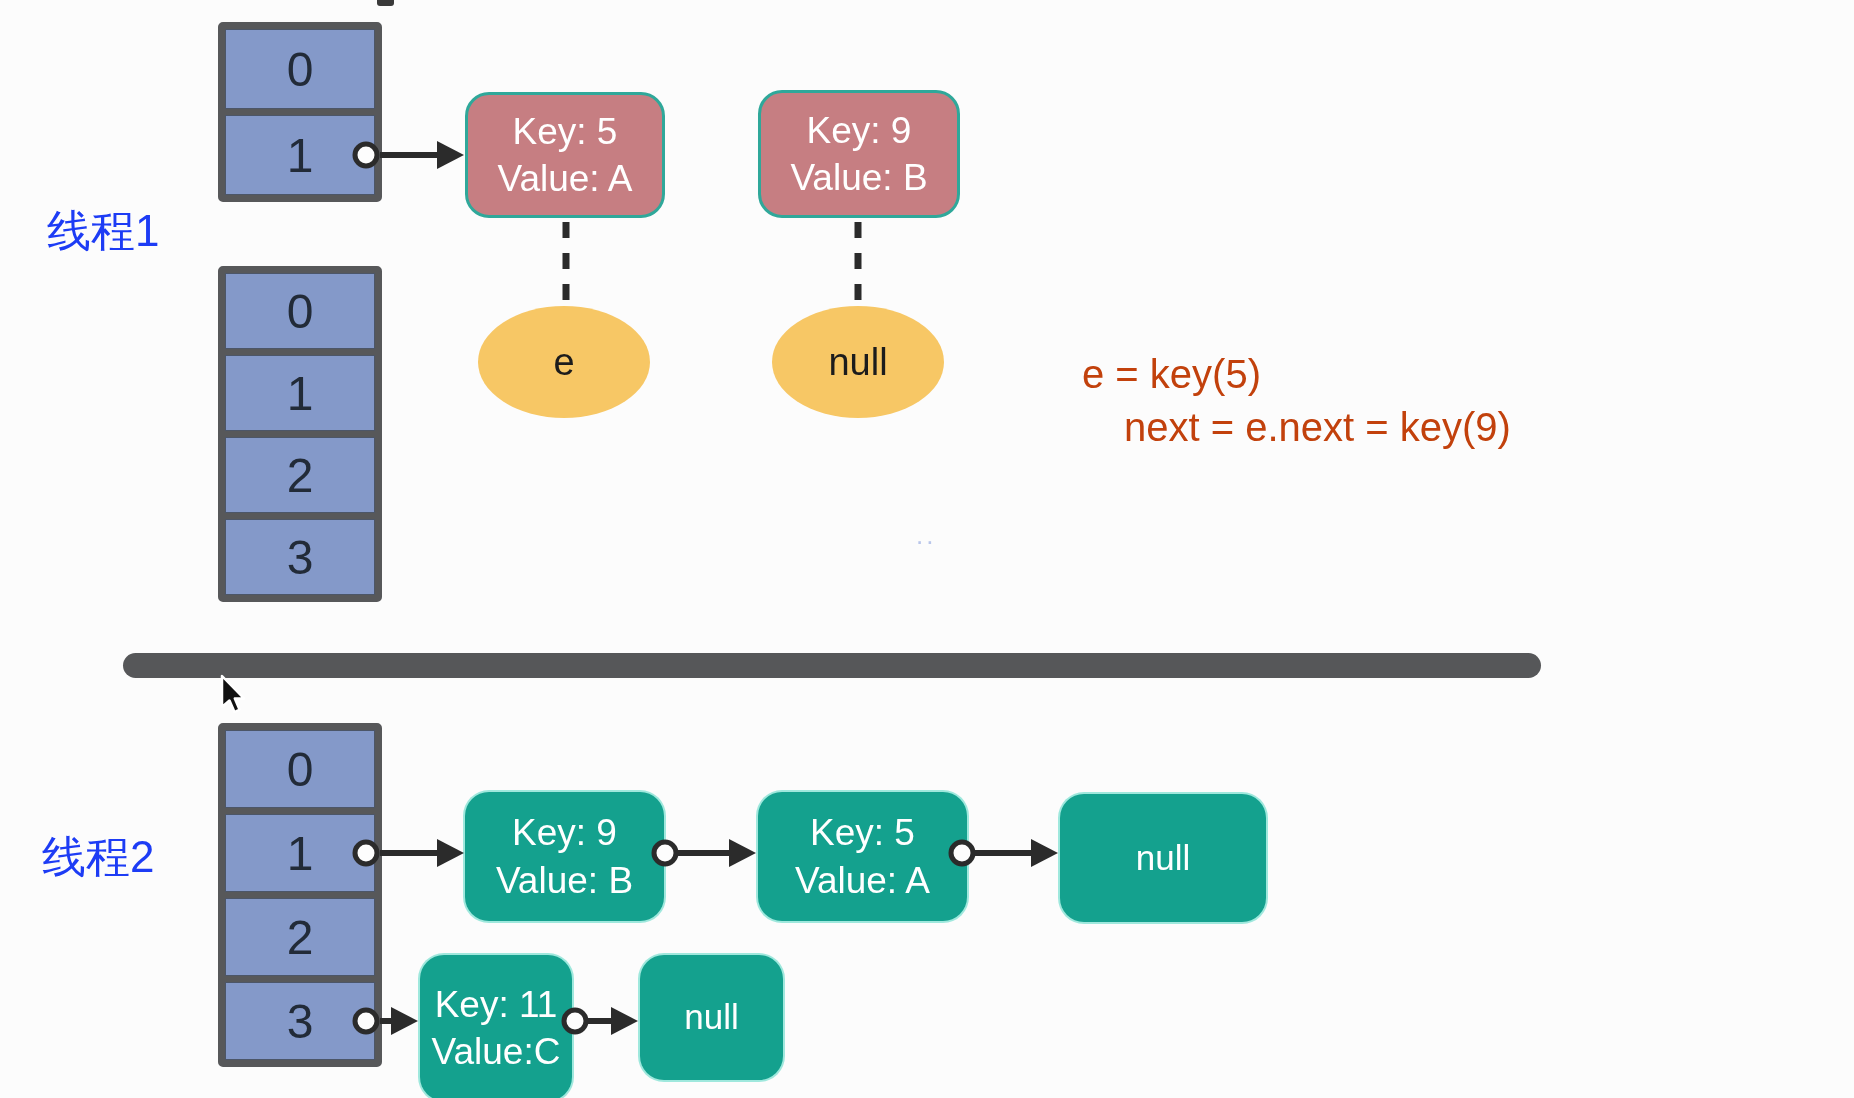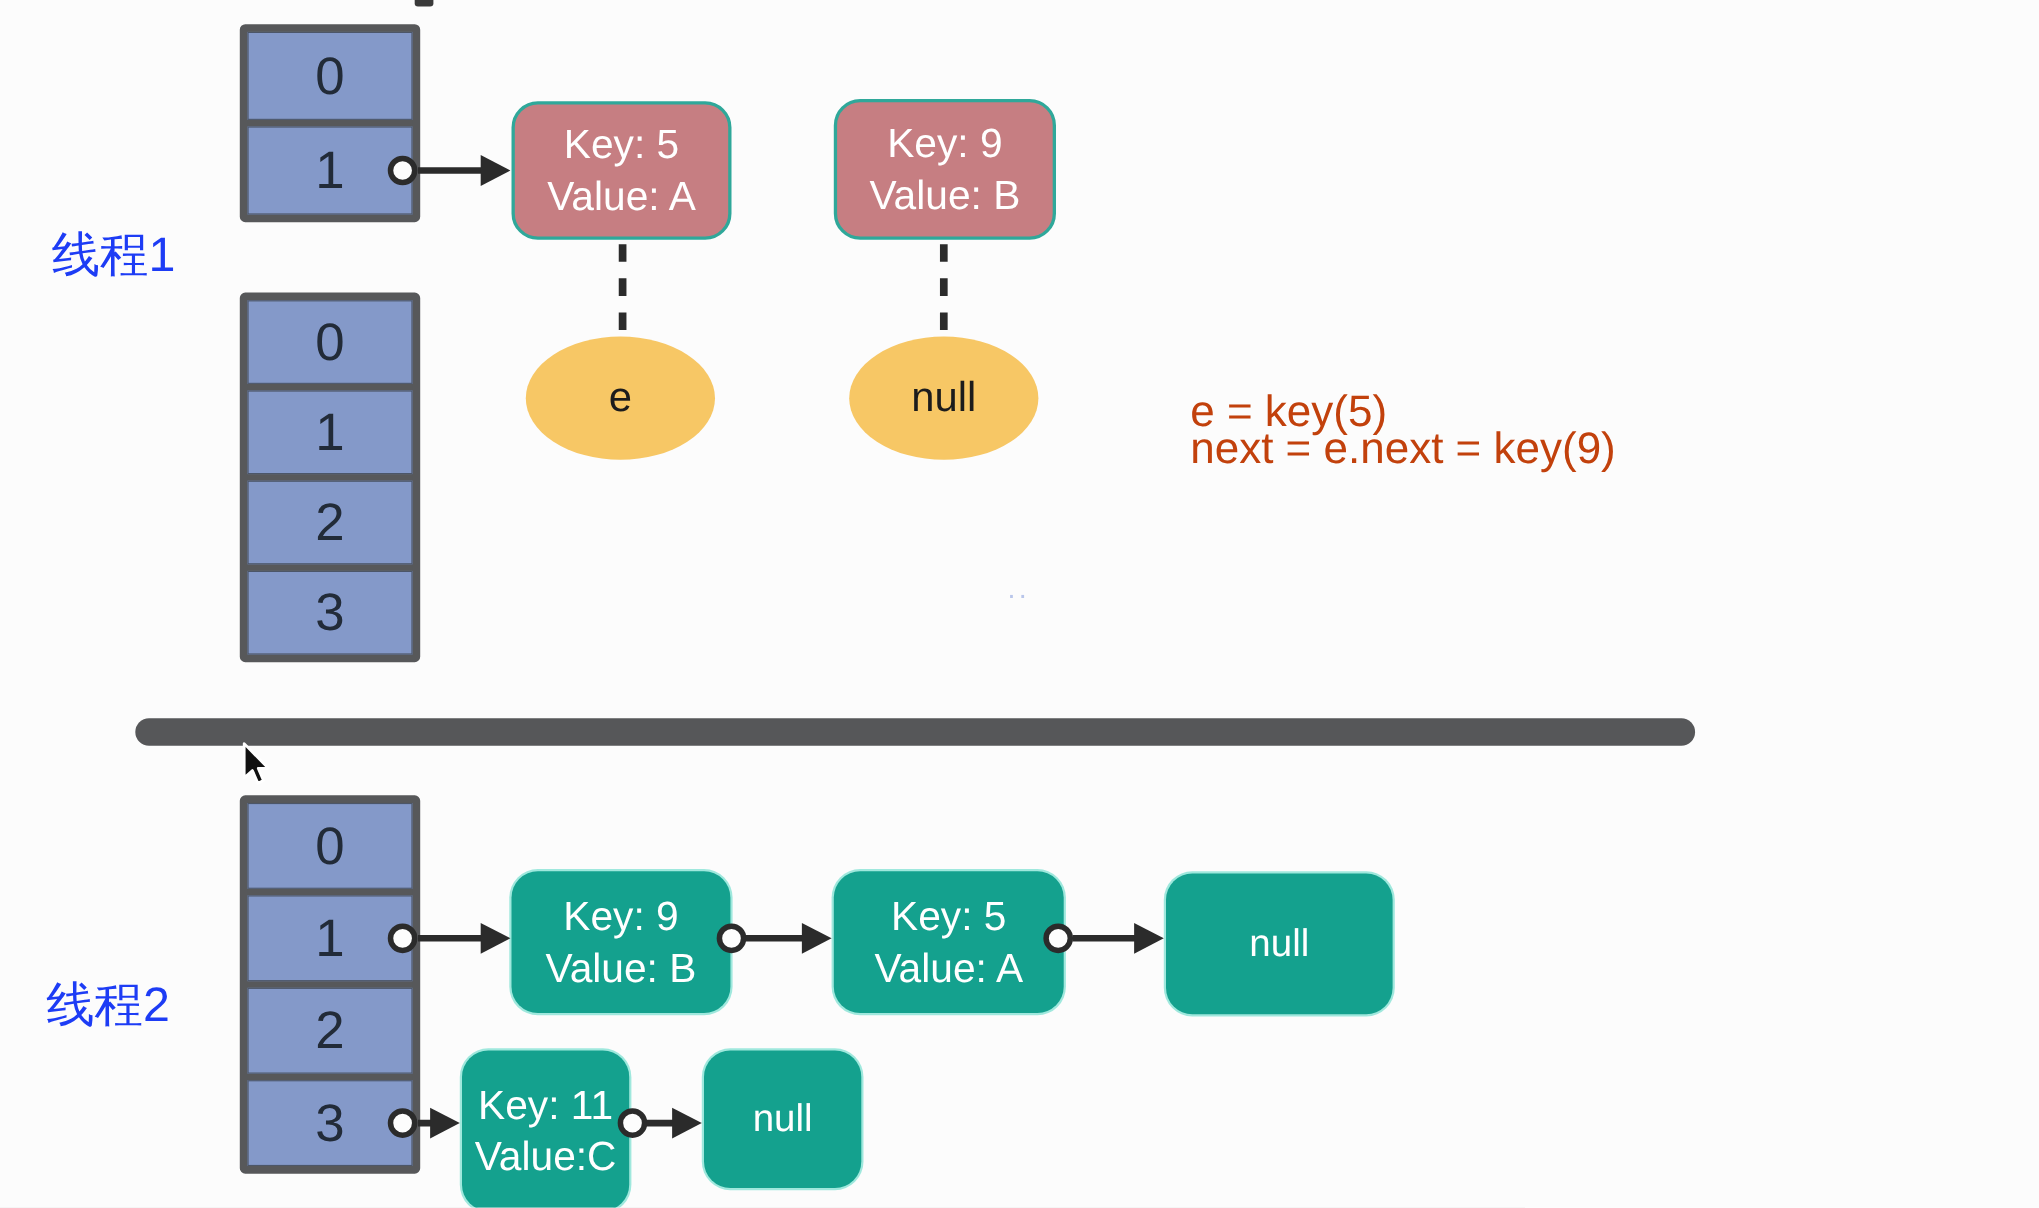--- a/index.html
+++ b/index.html
@@ -78,27 +78,27 @@
   </div>
   <div class="keybox red" style="left:758px;top:90px;width:202px;height:128px;">
     <span>Key: 9</span>
     <span>Value: B</span>
   </div>
 
   <div class="ellipse" style="left:478px;top:306px;width:172px;height:112px;">e</div>
   <div class="ellipse" style="left:772px;top:306px;width:172px;height:112px;">null</div>
 
   <div class="code" style="top:348px;">e = key(5)</div>
-  <div class="code" style="top:382px;">next = e.next = key(9)</div>
+  <div class="code" style="top:401px;margin-left:42px;">next = e.next = key(9)</div>
 
   <div class="stray">..</div>
 
   <div class="divider"></div>
 
-  <div class="thread-label" style="left:42px;top:884px;">线程2</div>
+  <div class="thread-label" style="left:42px;top:828px;">线程2</div>
 
   <div class="array arrC" style="top:723px;">
     <div class="cell">0</div>
     <div class="cell">1</div>
     <div class="cell">2</div>
     <div class="cell">3</div>
   </div>
 
   <div class="keybox green" style="left:465px;top:792px;width:199px;height:129px;">
     <span>Key: 9</span>

